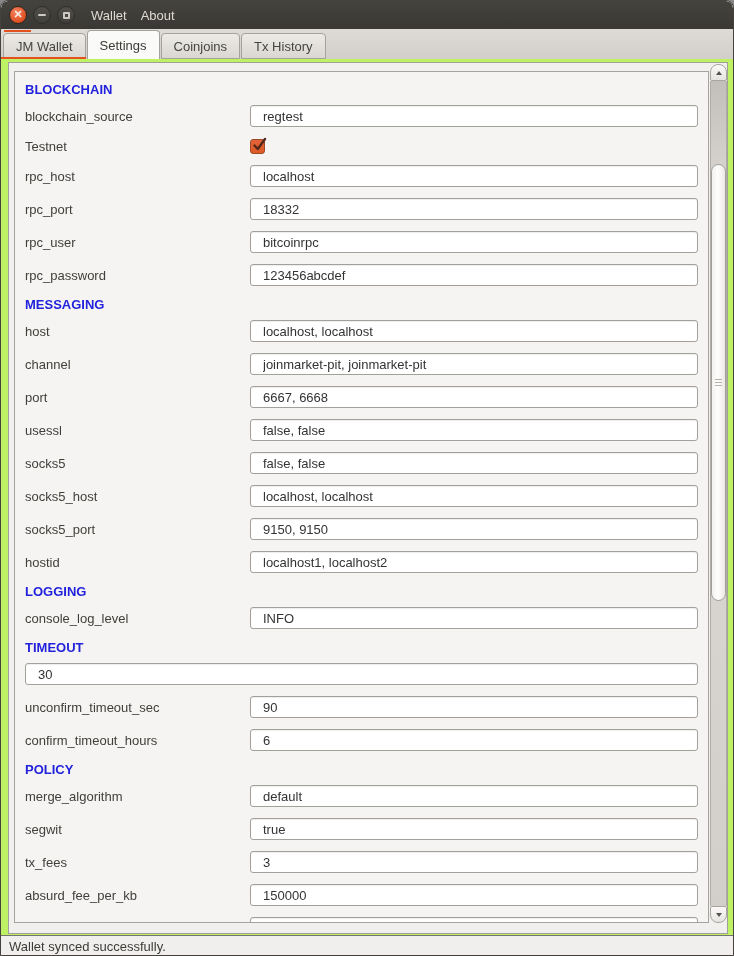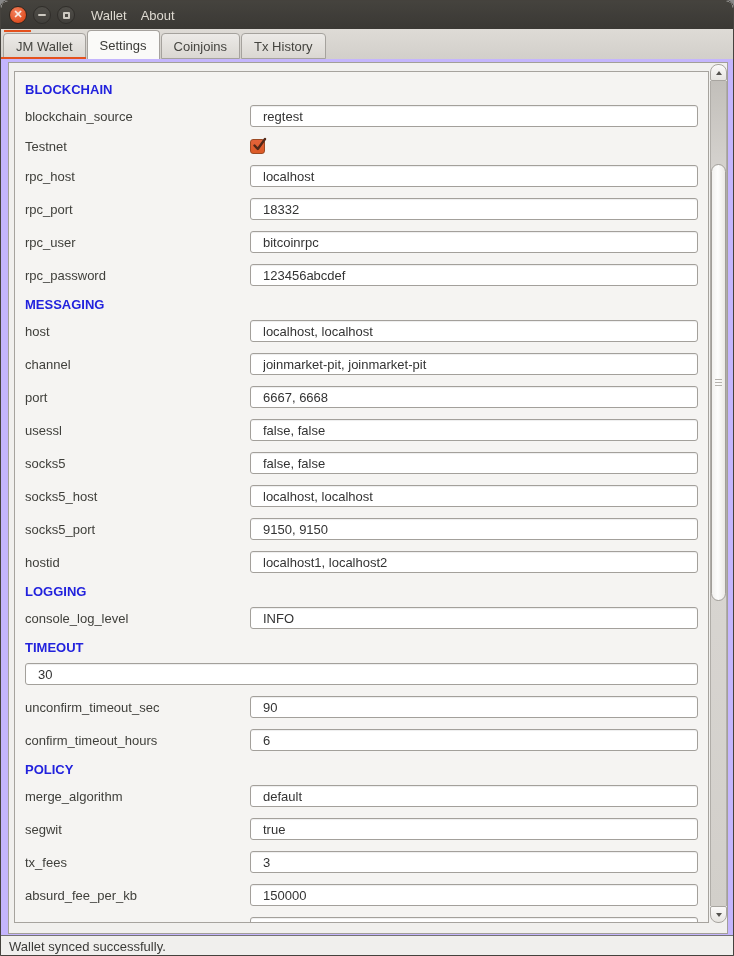--- a/index.html
+++ b/index.html
@@ -49,21 +49,21 @@
     color:#454540; cursor:pointer; white-space:nowrap;
   }
   .tab.active {
     height:29px; background:#fafaf8; border-bottom:none; color:#3a3a36; z-index:4;
   }
   .orange-underline { position:absolute; left:0; bottom:0; width:85px; height:2px; z-index:3; }
   .orange-streak { position:absolute; left:3px; top:1px; width:27px; height:2px; }
 
   
   .pane {
-    position:absolute; left:0; top:58px; width:100%; height:876px; background:#c4b5fd;
+    position:absolute; left:0; top:58px; width:100%; height:876px; background:#bef264;
   }
   .pane-frame {
     position:absolute; left:7px; top:3px; width:720px; height:872px;
     border:1px solid #a29f99; background:#f1f0ee;
   }
   .scrollframe {
     position:absolute; left:5px; top:8px; width:695px; height:852px;
     border:1px solid #a6a39e; background:#f5f4f2; overflow:hidden;
   }
   .form { padding:10px; }

